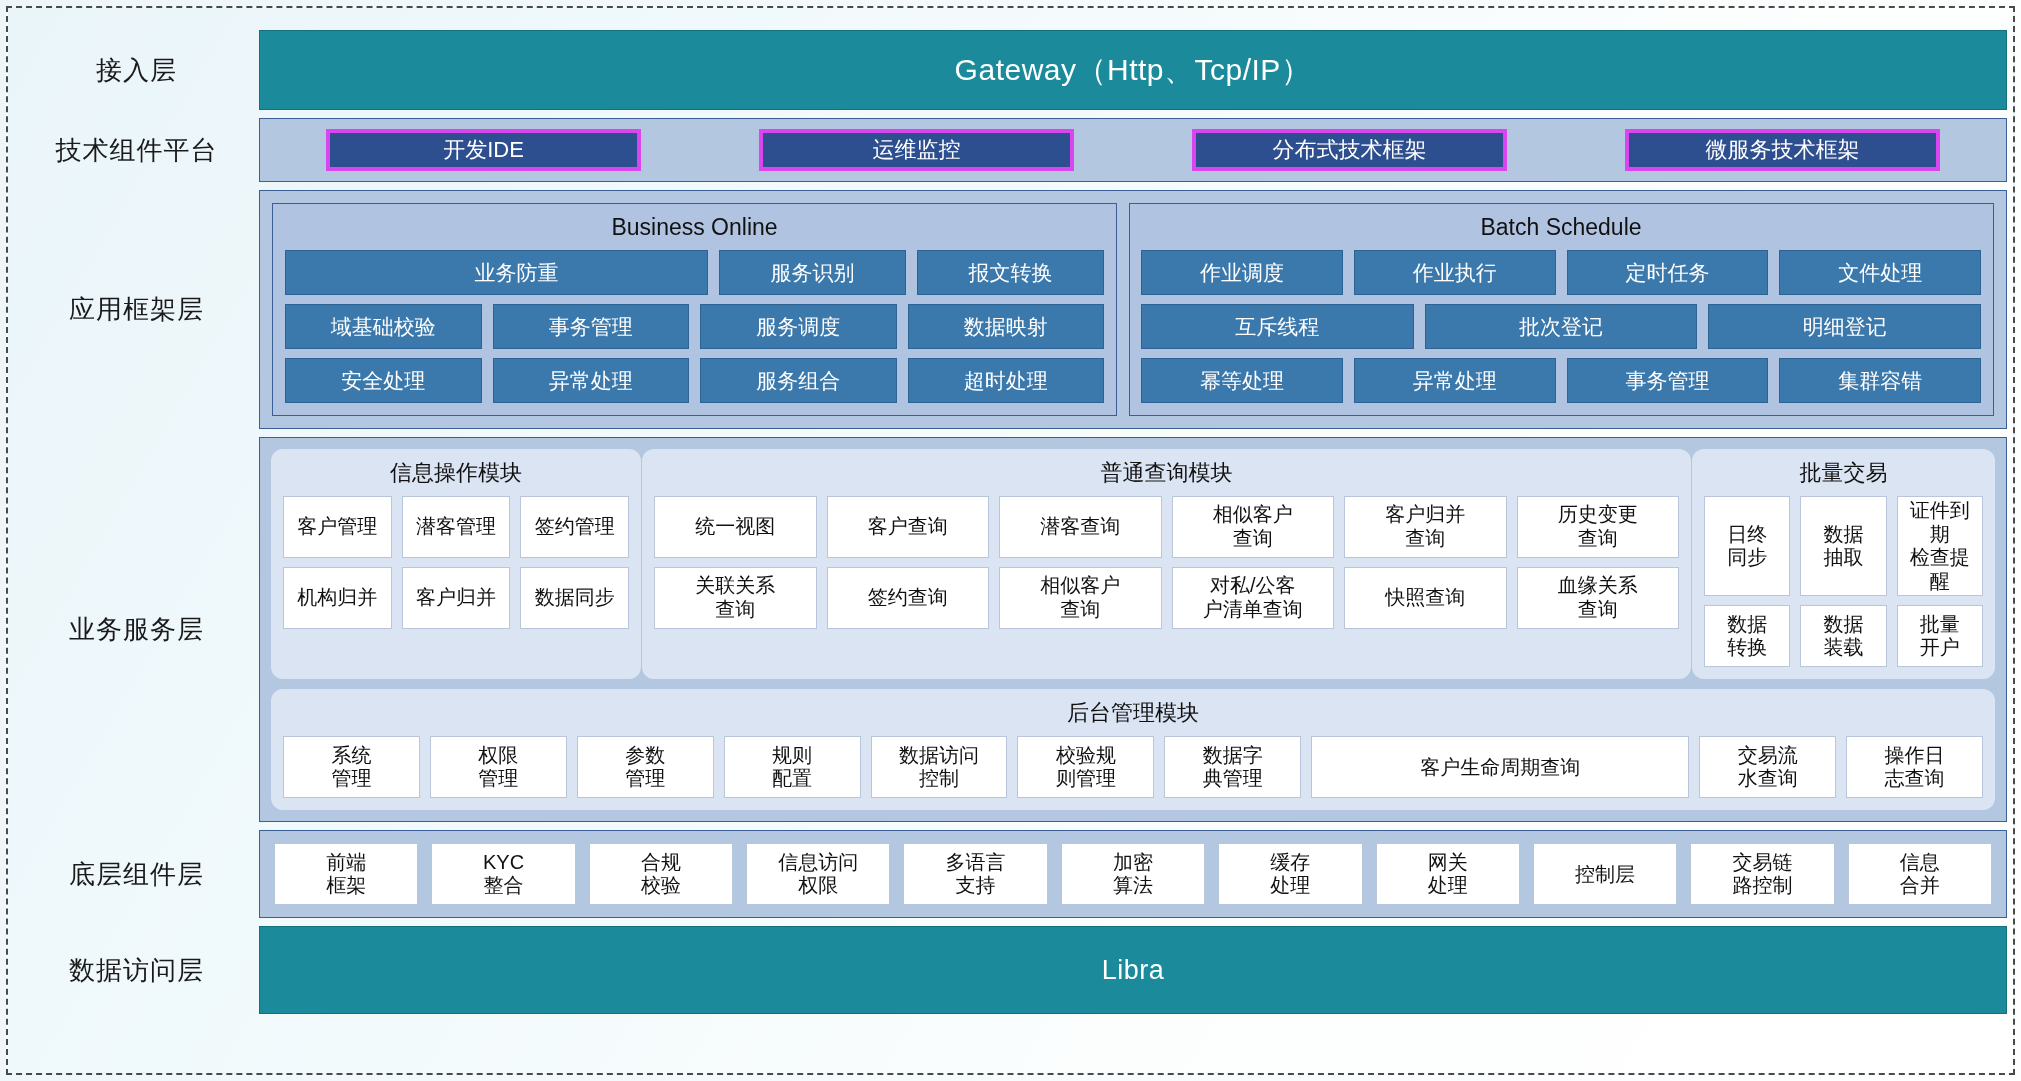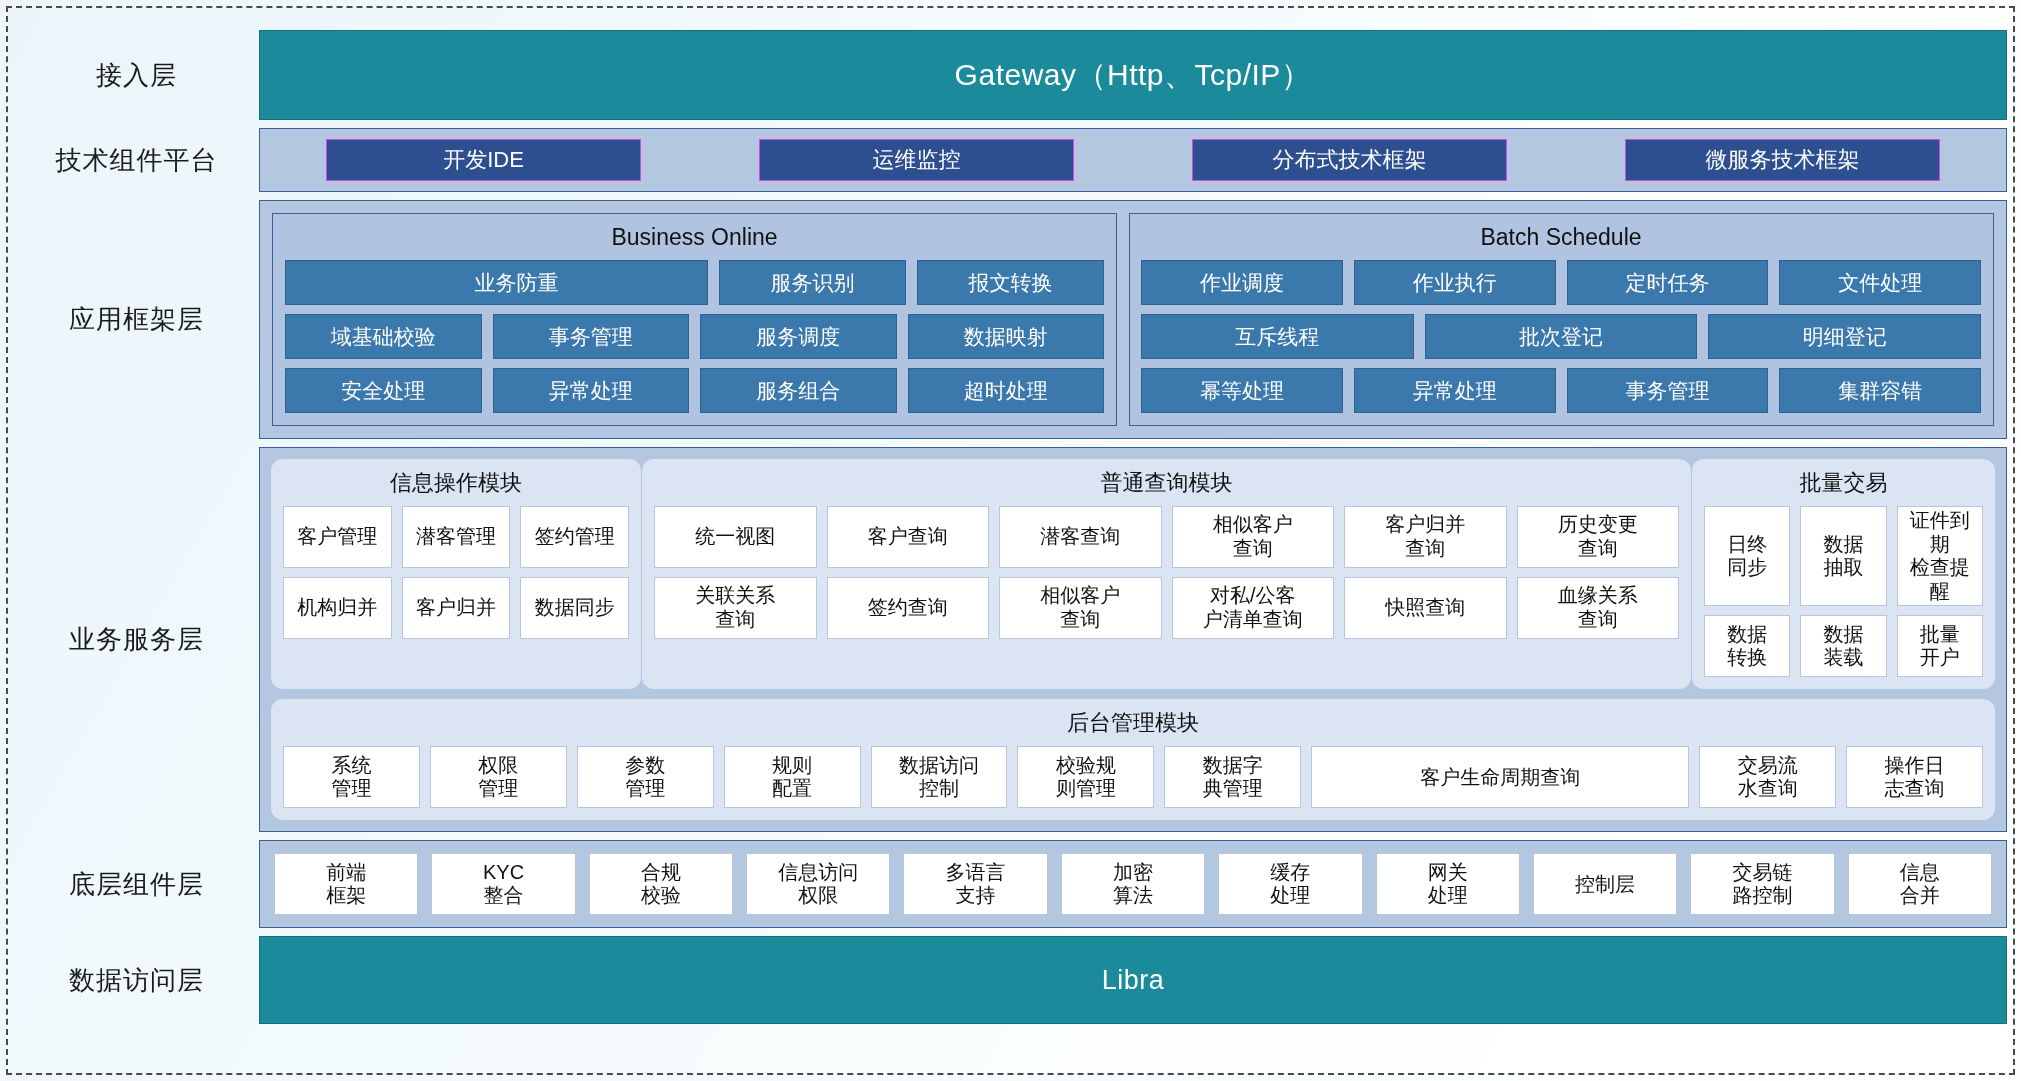--- a/index.html
+++ b/index.html
@@ -51,41 +51,41 @@
     flex: 1 1 auto;
     background: #1b8b9c;
     border: 1px solid #14707e;
     color: #ffffff;
     display: flex;
     align-items: center;
     justify-content: center;
     font-size: 30px;
     letter-spacing: 0.5px;
   }
-  .teal-bar.gateway { height: 90px; }
+  .teal-bar.gateway { height: 80px; }
   .teal-bar.libra { height: 88px; font-size: 27px; }
 
   
   .tech-panel {
     flex: 1 1 auto;
     background: #b4c7e0;
     border: 1px solid #3a5f96;
     height: 64px;
     display: flex;
     align-items: center;
     justify-content: space-around;
     padding: 0 18px;
     gap: 22px;
   }
   .tech-chip {
     flex: 1 1 0;
     max-width: 315px;
     height: 42px;
     background: #2e4f8f;
-    border: 1px solid #d946ef;
+    border: 4px solid #d946ef;
     color: #ffffff;
     display: flex;
     align-items: center;
     justify-content: center;
     font-size: 22px;
   }
 
   
   .app-panel {
     flex: 1 1 auto;

